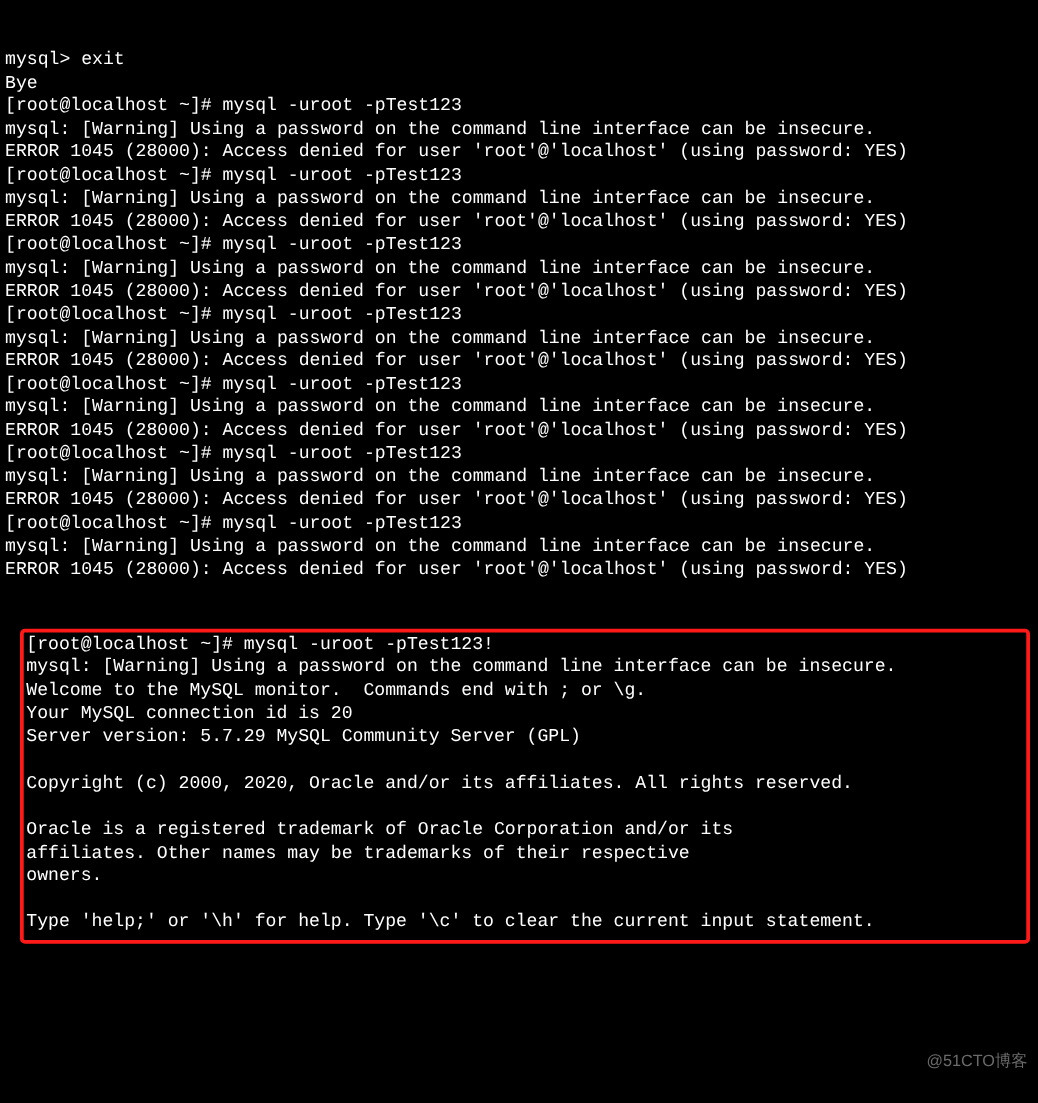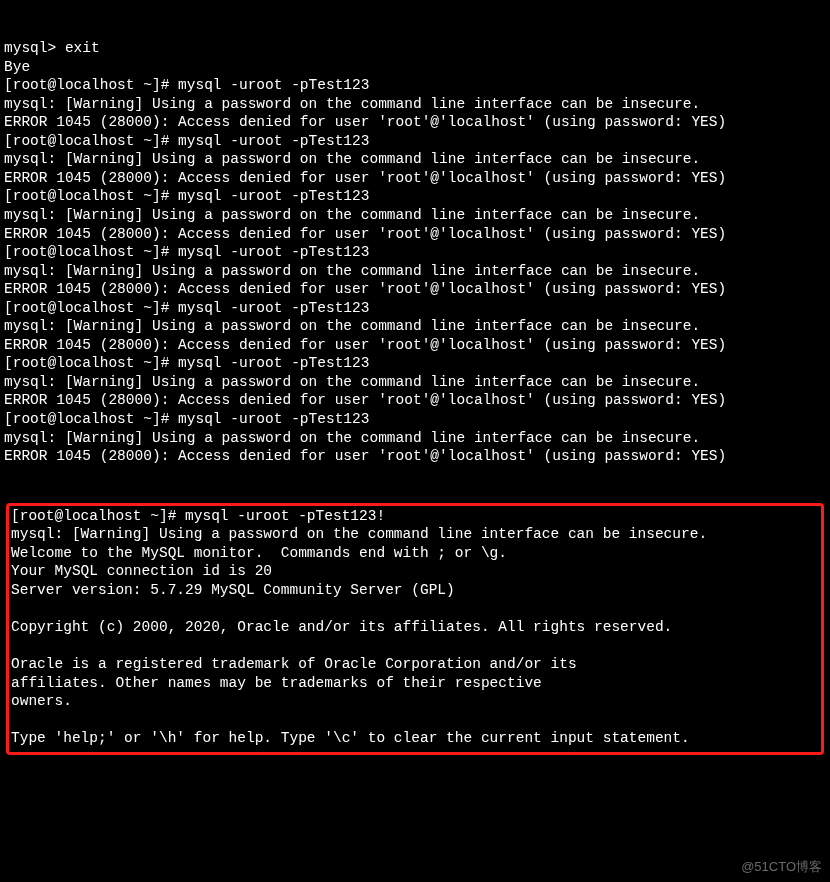--- a/index.html
+++ b/index.html
@@ -14,27 +14,27 @@
   }
   .terminal {
     padding: 2px 4px 6px 4px;
     white-space: pre-wrap;
     word-break: break-all;
     font-family: Liberation Mono, monospace;
   }
   .highlight-box {
     border: 3px solid #ff1a1a;
     border-radius: 4px;
-    margin: 0 2px 2px 2px;
+    margin: 0 2px 2px 12px;
     padding: 1px 2px 4px 2px;
   }
   .watermark {
     position: absolute;
     right: 8px;
-    bottom: 6px;
+    bottom: 24px;
     color: #6a6a6a;
     font-size: 13px;
     font-family: sans-serif;
     pointer-events: none;
   }
   .line { display: block; }
 </style>
 </head>
 <body>
 

